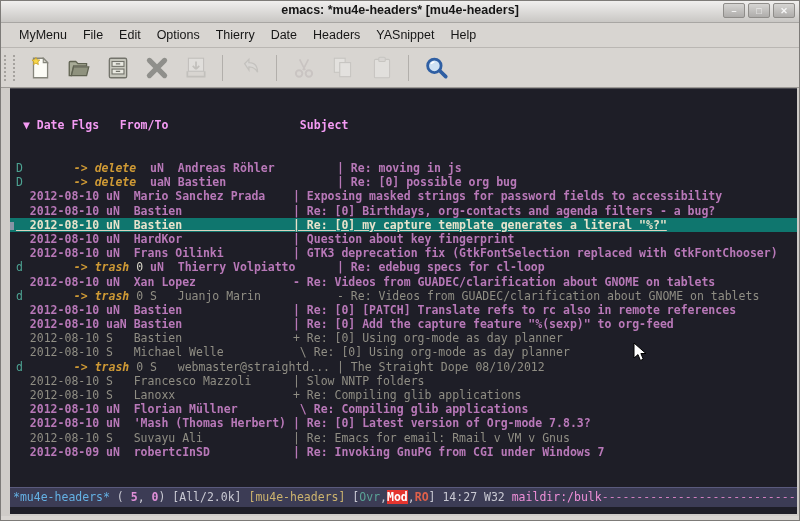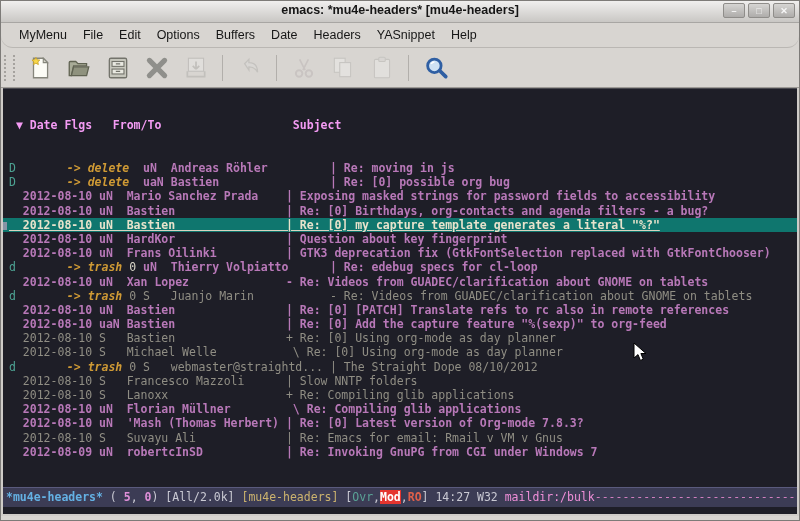--- a/index.html
+++ b/index.html
@@ -21,42 +21,42 @@
   .win-controls{position:absolute; right:4px; top:2px; display:flex; gap:3px;}
   .win-btn{
     width:22px; height:15px; border:1px solid #8f8d8a; border-radius:2px;
     background:linear-gradient(#d6d5d3,#aeacaa);
     color:#f7f7f7; font-size:9px; font-weight:bold; line-height:14px;
     text-align:center; box-sizing:border-box;
   }
   
   .menubar{
     height:24px; display:flex; align-items:center; padding-left:10px;
-    background:#d8d5d1; border-bottom:1px solid #bab7b3;border-radius:12px;
+    background:#d8d5d1; border-bottom:1px solid #bab7b3;
   }
   .menu-item{font-size:12.5px; color:#161616; padding:2px 8px;}
   
   .toolbar{
     height:39px; display:flex; align-items:center; gap:4px;
     background:#d8d5d1; padding-left:2px;
     border-bottom:1px solid #9d9a96;
   }
   .tb-handle{
     width:7px; height:26px; margin:0 3px 0 1px;
     border-left:2px dotted #a5a29e; border-right:2px dotted #a5a29e;
   }
   .tb-btn{
     width:33px; height:31px; display:flex; align-items:center; justify-content:center;
     background:transparent; border:1px solid transparent; border-radius:3px;
   }
   .tb-btn svg{width:26px; height:26px;}
   .tb-btn.disabled{opacity:.45; filter:grayscale(.6);}
   .tb-sep{width:1px; height:26px; background:#b2afab; margin:0 5px;}
   
-  .client{padding:0 2px 2px 2px; box-sizing:border-box; height:428px; background:#cfccc8; display:flex; flex-direction:column;}
+  .client{padding:0 2px 2px 9px; box-sizing:border-box; height:428px; background:#cfccc8; display:flex; flex-direction:column;}
   .buffer{
     position:relative; height:398px; background:#1e1e27; overflow:hidden;
     border-top:1px solid #4a4a50;
     font-family:"DejaVu Sans Mono", monospace; font-size:11.5px;
     white-space:pre;
   }
   .header-line{
     height:16px; line-height:16px; padding-left:6px;
     color:#f49bf4; font-weight:bold;
   }
@@ -73,21 +73,21 @@
     background:#8794a5; text-decoration:none;
   }
   .end-line{height:14.2px; line-height:14.2px; padding-left:6px;
     color:#cf9a35; font-style:italic;}
   
   .modeline{
     height:19px; line-height:19px; background:#3c3c55; overflow:hidden;
     border-top:1px solid #5a5a7d; padding-left:3px;
     font-family:"DejaVu Sans Mono", monospace; font-size:11.5px; white-space:pre;
   }
-  .ml-buf{color:#64b1e4; font-weight:bold;}
+  .ml-buf{color:#64b1e4; font-weight:normal;}
   .ml-p{color:#c9c9d3;}
   .ml-num{color:#df8fd8; font-weight:bold;}
   .ml-mode{color:#ccb36e;}
   .ml-ovr{color:#5aa396;}
   .ml-mod{color:#ffffff; background:#e5352f; font-weight:bold;}
   .ml-ro{color:#e0604a; font-weight:bold;}
   .ml-dir{color:#ef8fd8; font-weight:normal;text-align:center;}
   .ml-dash{color:#d17fc0;}
   .echo-area{flex:1; background:#1e1e27;}
   
@@ -105,21 +105,21 @@
         <div class="win-btn">□</div>
         <div class="win-btn">✕</div>
       </div>
   </div>
 
   <div class="menubar">
       <span class="menu-item">MyMenu</span>
       <span class="menu-item">File</span>
       <span class="menu-item">Edit</span>
       <span class="menu-item">Options</span>
-      <span class="menu-item">Buffers</span>
+      <span class="menu-item">Thierry</span>
       <span class="menu-item">Date</span>
       <span class="menu-item">Headers</span>
       <span class="menu-item">YASnippet</span>
       <span class="menu-item">Help</span>
     </div>
 
   <div class="toolbar">
     <div class="tb-handle"></div>
   <div class="tb-btn">
         <svg viewBox="0 0 24 24">

